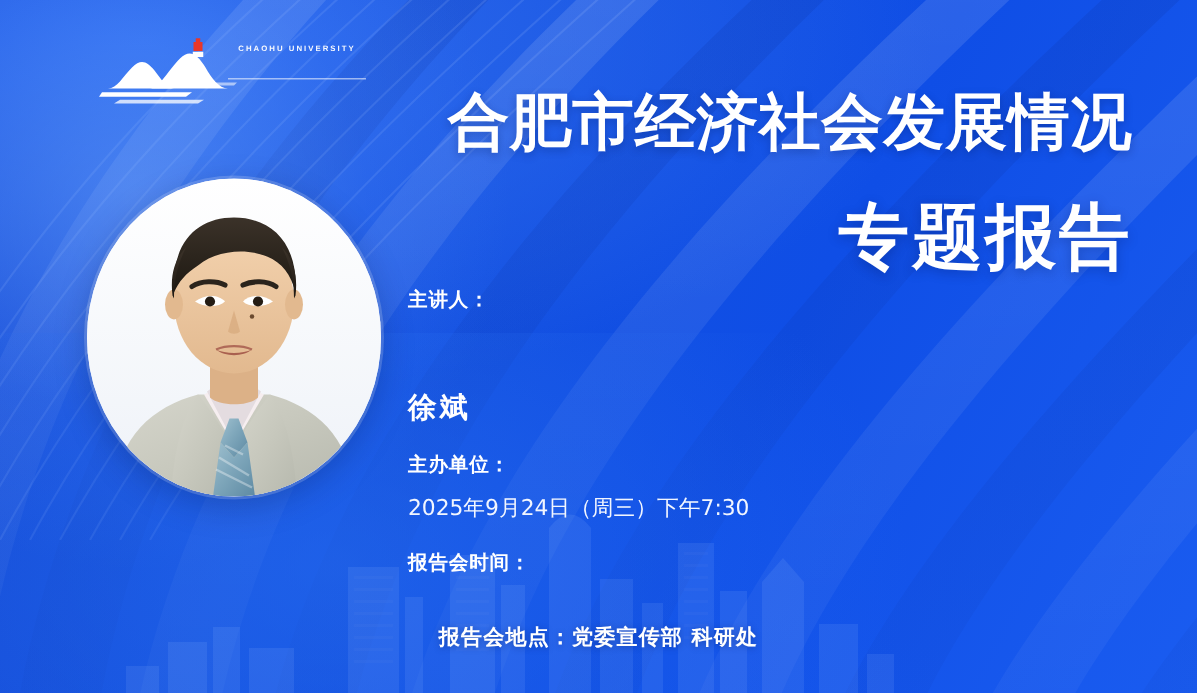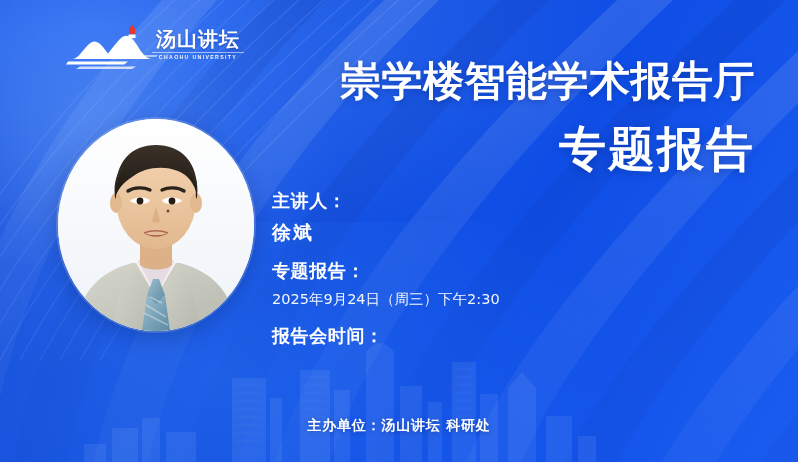--- a/index.html
+++ b/index.html
@@ -91,21 +91,21 @@
     color:#ffffff; letter-spacing:.5px;
     white-space:nowrap;
     text-shadow:0 2px 6px rgba(4,26,96,.30);
   }
   .headline .line2{
     font-family:"DejaVu Sans","Liberation Sans",sans-serif;
     font-weight:700;
     font-size:47px; line-height:54px;
     color:#ffffff; letter-spacing:2px;
     white-space:nowrap;
-    margin-top:18px;
+    margin-top:28px;
     text-shadow:0 2px 8px rgba(4,26,96,.32);
   }
 
   
   .portrait{
     position:absolute; left:58px; top:119px;
     width:196px; height:212px;
     border-radius:50%;
     overflow:hidden;
     background:radial-gradient(circle at 50% 38%, #ffffff 0%, #f4f7fb 60%, #e8eef6 100%);
@@ -113,32 +113,32 @@
   }
   .portrait svg{ width:100%; height:100%; display:block; }
 
   
   .info{
     position:absolute; left:272px; top:188px;
     width:420px;
   }
   .info .label{
     font-family:"DejaVu Sans","Liberation Sans",sans-serif;
-    font-weight:700; font-size:18px; line-height:26px;
+    font-weight:700; font-size:13px; line-height:26px;
     color:#ffffff; letter-spacing:.6px;
     white-space:nowrap;
   }
   .row-speaker{
     display:flex; align-items:baseline; gap:10px;
     margin-top:5px;
   }
   .speaker-name{
     font-family:"DejaVu Sans","Liberation Sans",sans-serif;
     font-weight:700; font-size:19px; line-height:26px;
-    color:#ffffff; letter-spacing:2px; white-space:nowrap;
+    color:#ffffff; letter-spacing:2px; white-space:nowrap;margin-top:40px;
   }
   .speaker-title{
     font-family:"DejaVu Sans","Liberation Sans",sans-serif;
     font-weight:700; font-size:12.5px; line-height:20px;
     color:#ffffff; white-space:nowrap;
   }
   .value{
     font-family:"DejaVu Sans","Liberation Sans",sans-serif;
     font-weight:400; font-size:14.5px; line-height:22px;
     color:#f2f6ff; white-space:nowrap;
@@ -274,28 +274,27 @@
           <path d="M40,30 L92,30 L90,32 L38,32 Z" fill-opacity="0.55"></path>
         </g>
         <g fill="#e8372a">
           <path d="M63,3 L69,3 L69,9 L63,9 Z"></path>
           <path d="M64.5,0.5 L67.5,0.5 L67.5,3 L64.5,3 Z"></path>
         </g>
         <path d="M62.5,9.5 L69.5,9.5 L69.5,13 L62.5,13 Z" fill="#ffffff"></path>
       </svg>
     </div>
     <div class="logo-type">
-      <div class="logo-cn">汤山讲坛</div>
       <div class="logo-en">CHAOHU UNIVERSITY</div>
     </div>
     <div class="logo-rule"></div>
   </div>
 
   <div class="headline">
-    <div class="line1">崇学楼智能学术报告厅</div>
+    <div class="line1">合肥市经济社会发展情况</div>
     <div class="line2">专题报告</div>
   </div>
 
   <div class="portrait">
     <svg viewBox="0 0 196 212" aria-hidden="true">
       <defs>
         <linearGradient id="bgph" x1="0" y1="0" x2="0" y2="1">
           <stop offset="0%" stop-color="#ffffff"></stop>
           <stop offset="100%" stop-color="#eef2f8"></stop>
         </linearGradient>
@@ -365,23 +364,23 @@
       <circle cx="110" cy="92" r="1.5" fill="#6b4a2f"></circle>
     </svg>
   </div>
 
   <div class="info">
     <div class="label">主讲人：</div>
     <div class="row-speaker">
       <span class="speaker-name">徐斌</span>
     </div>
 
-    <div class="label gap-block">专题报告：</div>
-    <div class="value">2025年9月24日（周三）下午2:30</div>
+    <div class="label gap-block">主办单位：</div>
+    <div class="value">2025年9月24日（周三）下午7:30</div>
 
     <div class="label gap-block">报告会时间：</div>
   </div>
 
   <div class="footer">
-    <span class="footer-text">主办单位：汤山讲坛  科研处</span>
+    <span class="footer-text">报告会地点：党委宣传部  科研处</span>
   </div>
 
 </div>
 
 </body></html>

